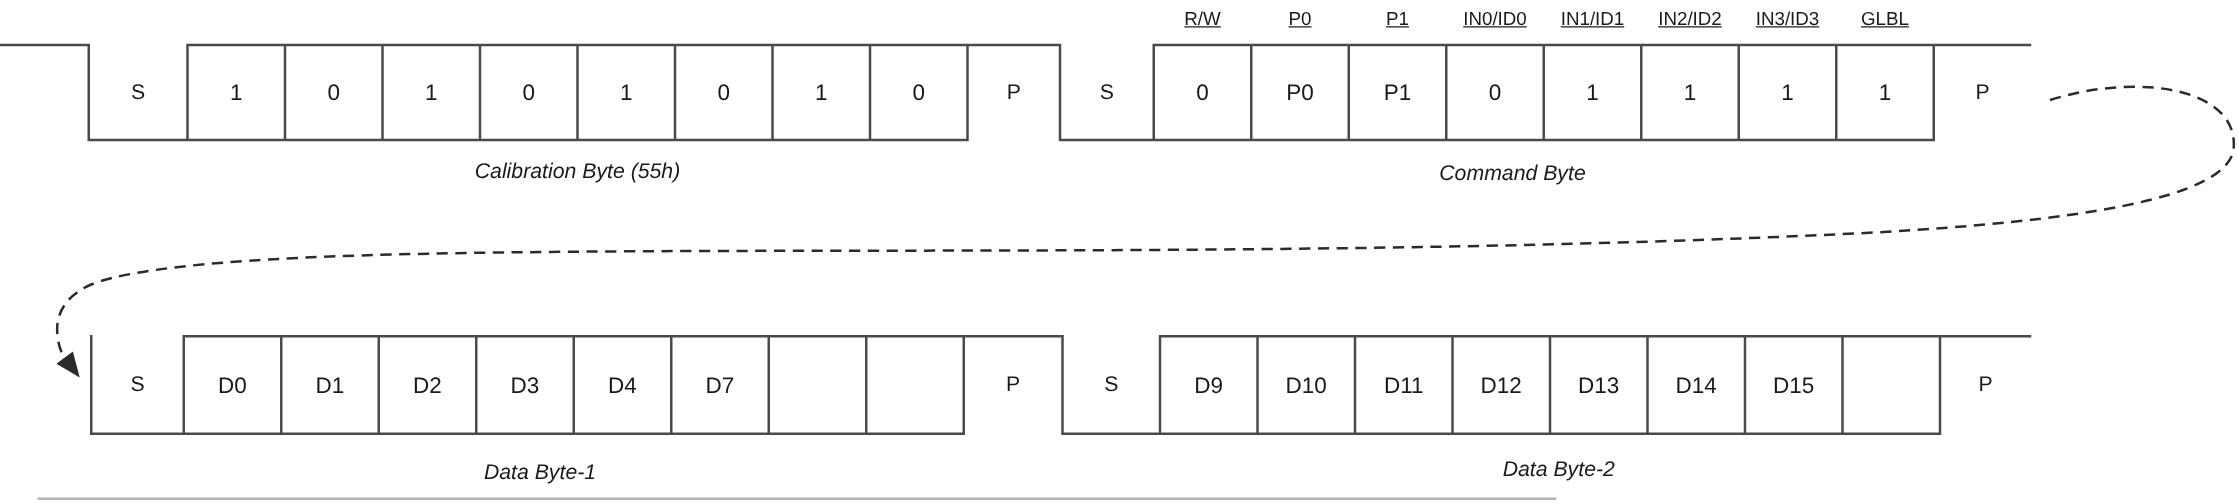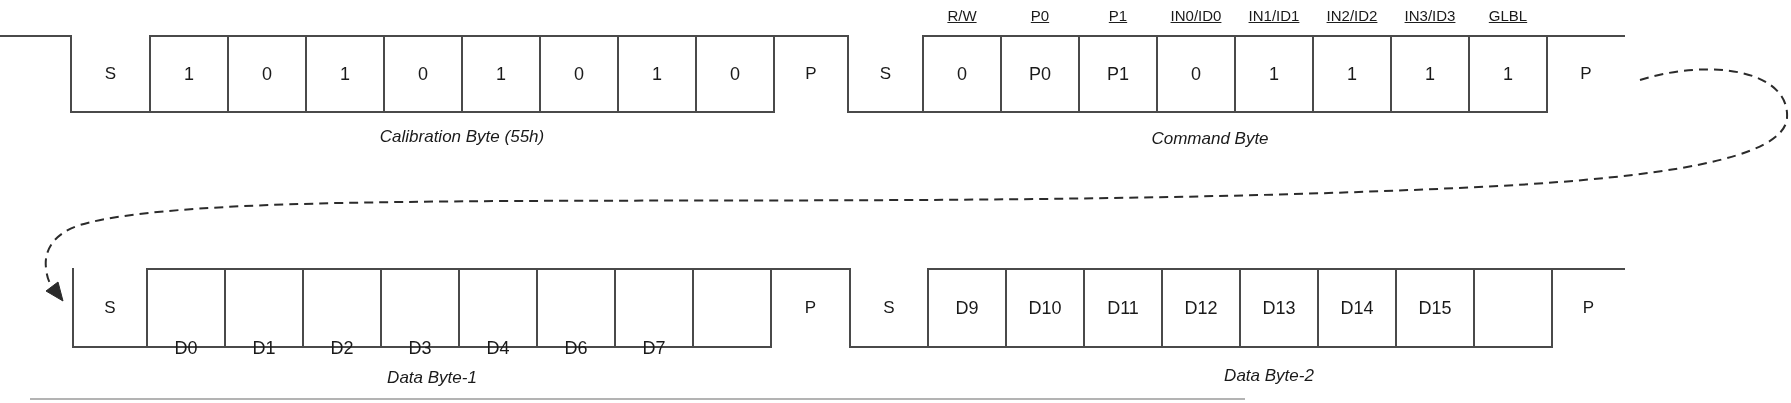--- a/index.html
+++ b/index.html
@@ -86,35 +86,34 @@
     </div>
 
   <div class="caption" style="left:462px;top:127px;">Calibration Byte (55h)</div>
   <div class="caption" style="left:1210px;top:129px;">Command Byte</div>
 
   <div class="marker m-row2" style="left:73px;width:74px;">S</div>
   <div class="marker m-row2" style="left:771px;width:79px;">P</div>
   <div class="marker m-row2" style="left:850px;width:78px;">S</div>
   <div class="marker m-row2" style="left:1552px;width:73px;">P</div>
 
-  <div class="cellrow row2-cells" style="left:147px;margin-top:40px;">
+  <div class="cellrow row2-cells" style="left:147px;">
       <div class="cell">D0</div>
       <div class="cell">D1</div>
       <div class="cell">D2</div>
       <div class="cell">D3</div>
       <div class="cell">D4</div>
-      <div class="cell">D6</div>
       <div class="cell">D7</div>
     </div>
   <div class="cellrow row2-cells" style="left:928px;">
       <div class="cell">D9</div>
       <div class="cell">D10</div>
       <div class="cell">D11</div>
       <div class="cell">D12</div>
       <div class="cell">D13</div>
       <div class="cell">D14</div>
       <div class="cell">D15</div>
     </div>
 
   <div class="caption" style="left:432px;top:368px;">Data Byte-1</div>
-  <div class="caption" style="left:1247px;top:366px;margin-left:22px;">Data Byte-2</div>
+  <div class="caption" style="left:1247px;top:366px;">Data Byte-2</div>
 
 </div>
 
 </body></html>

